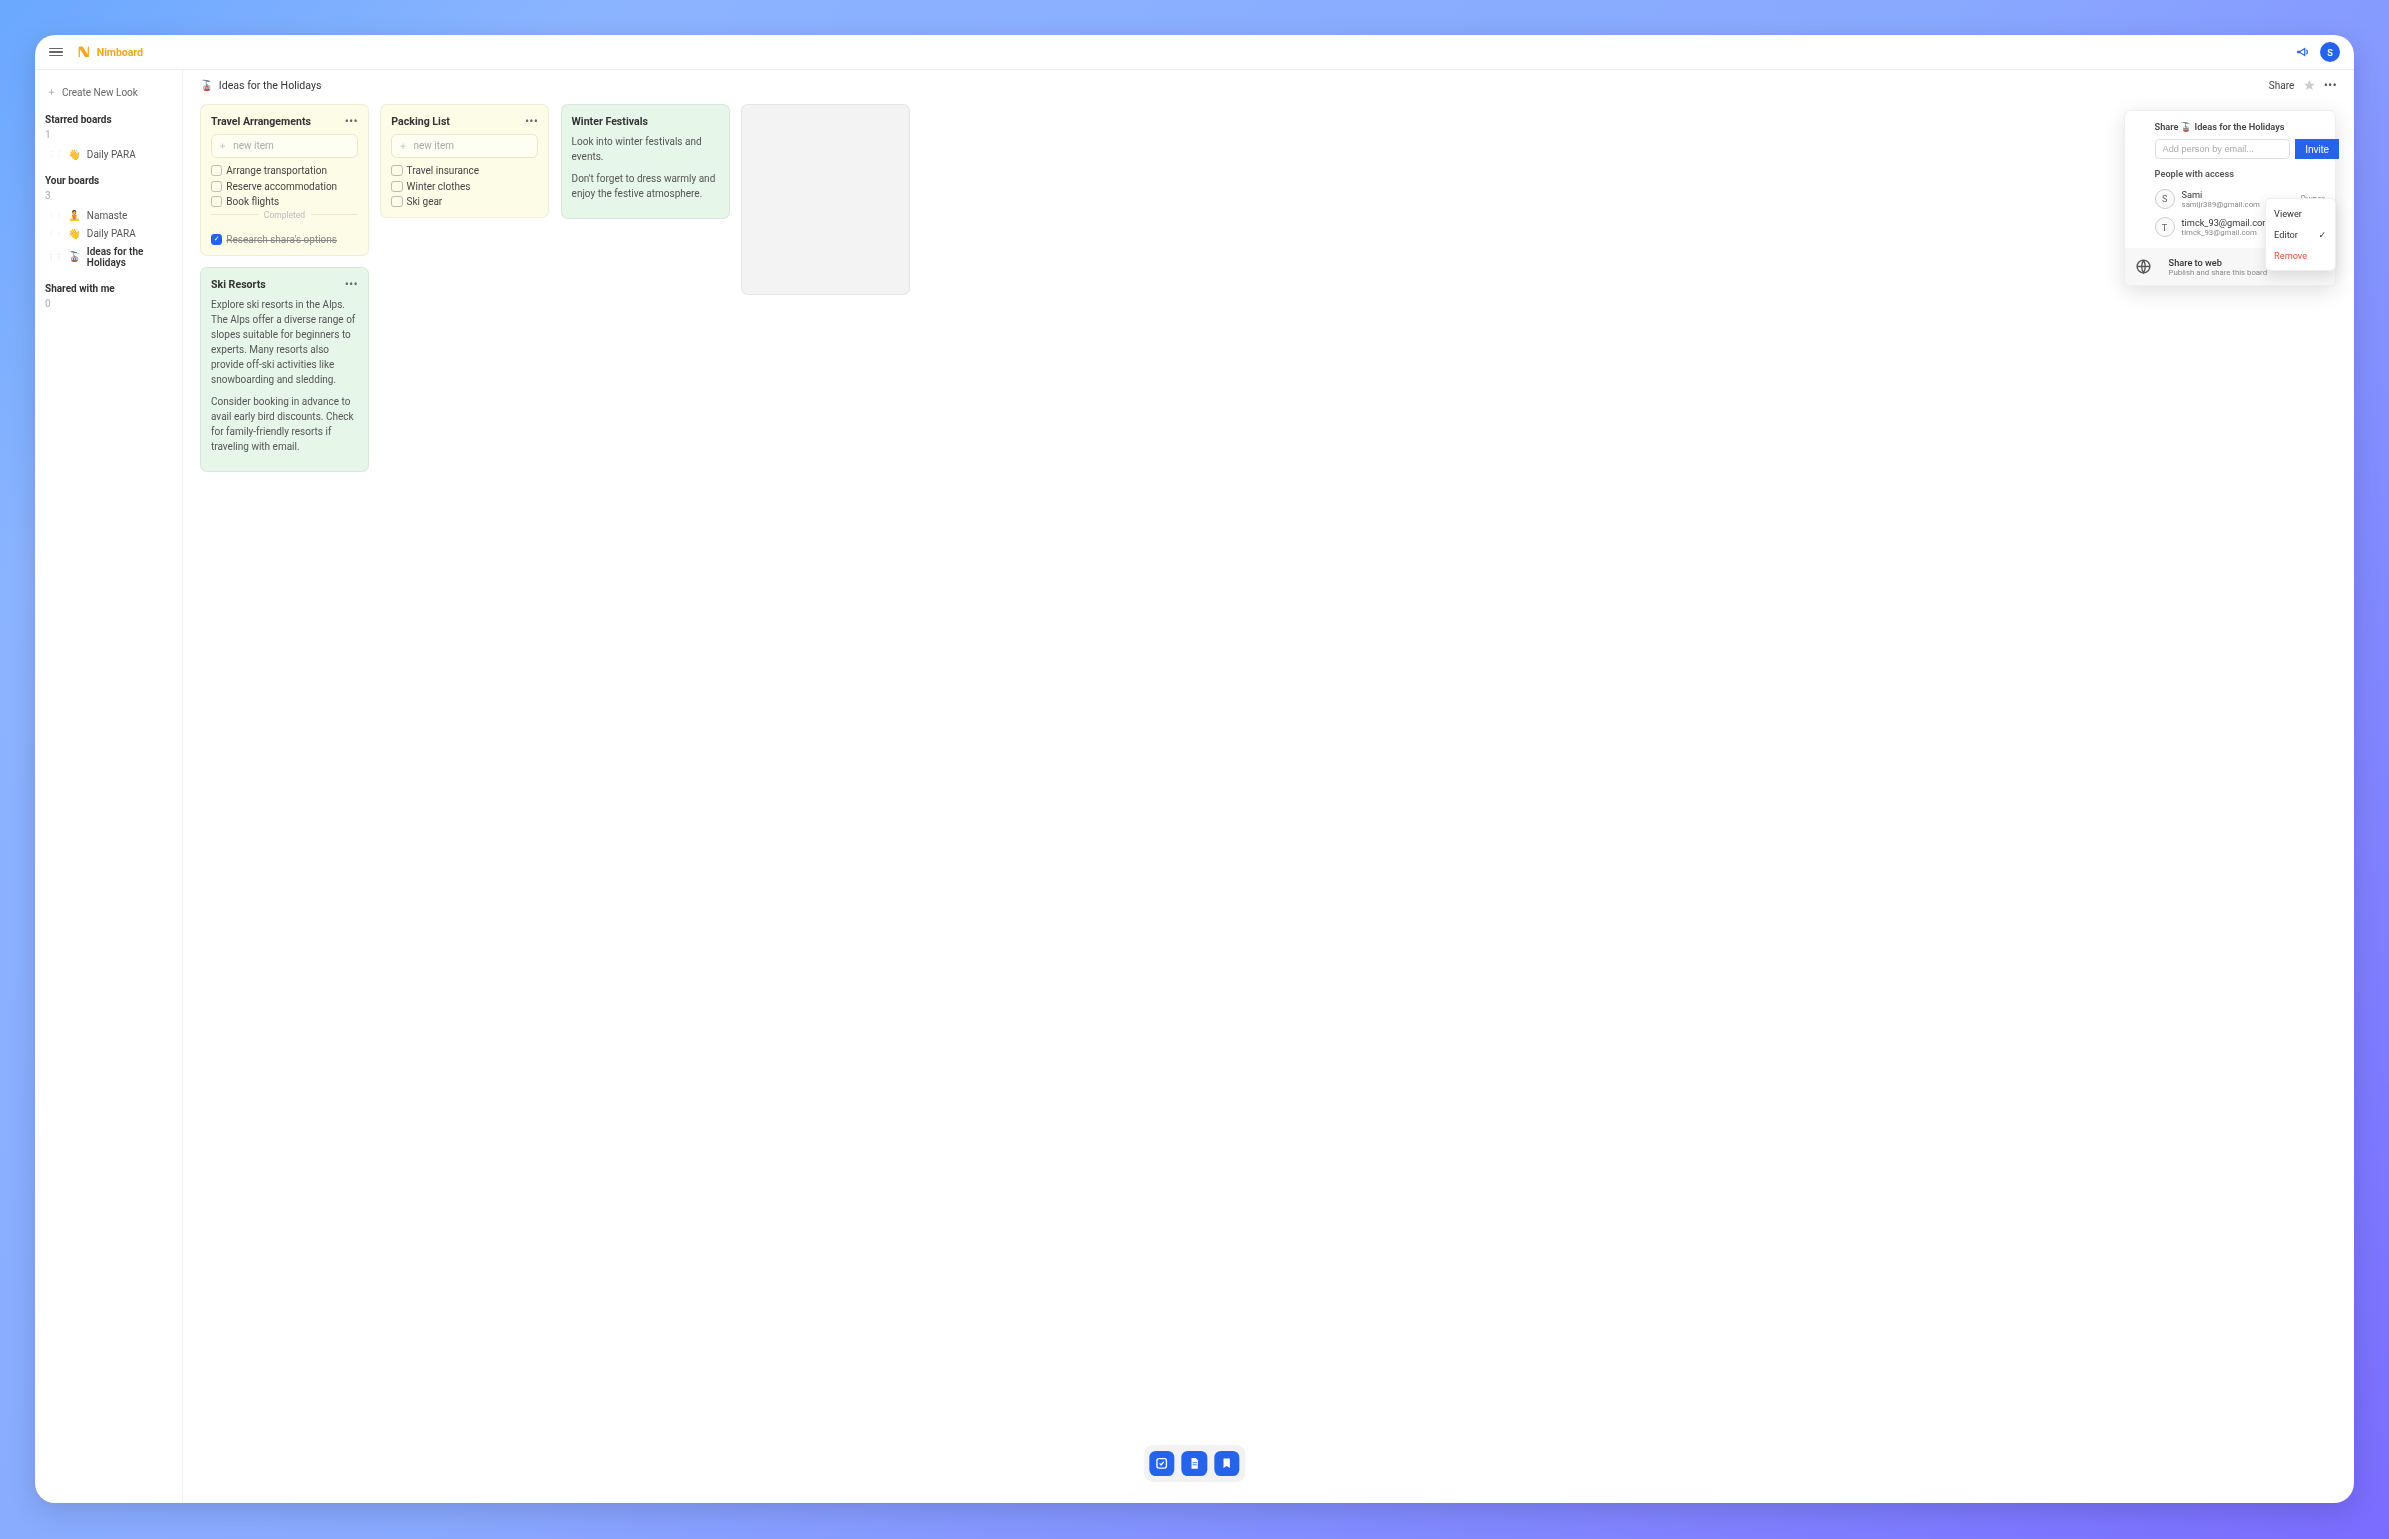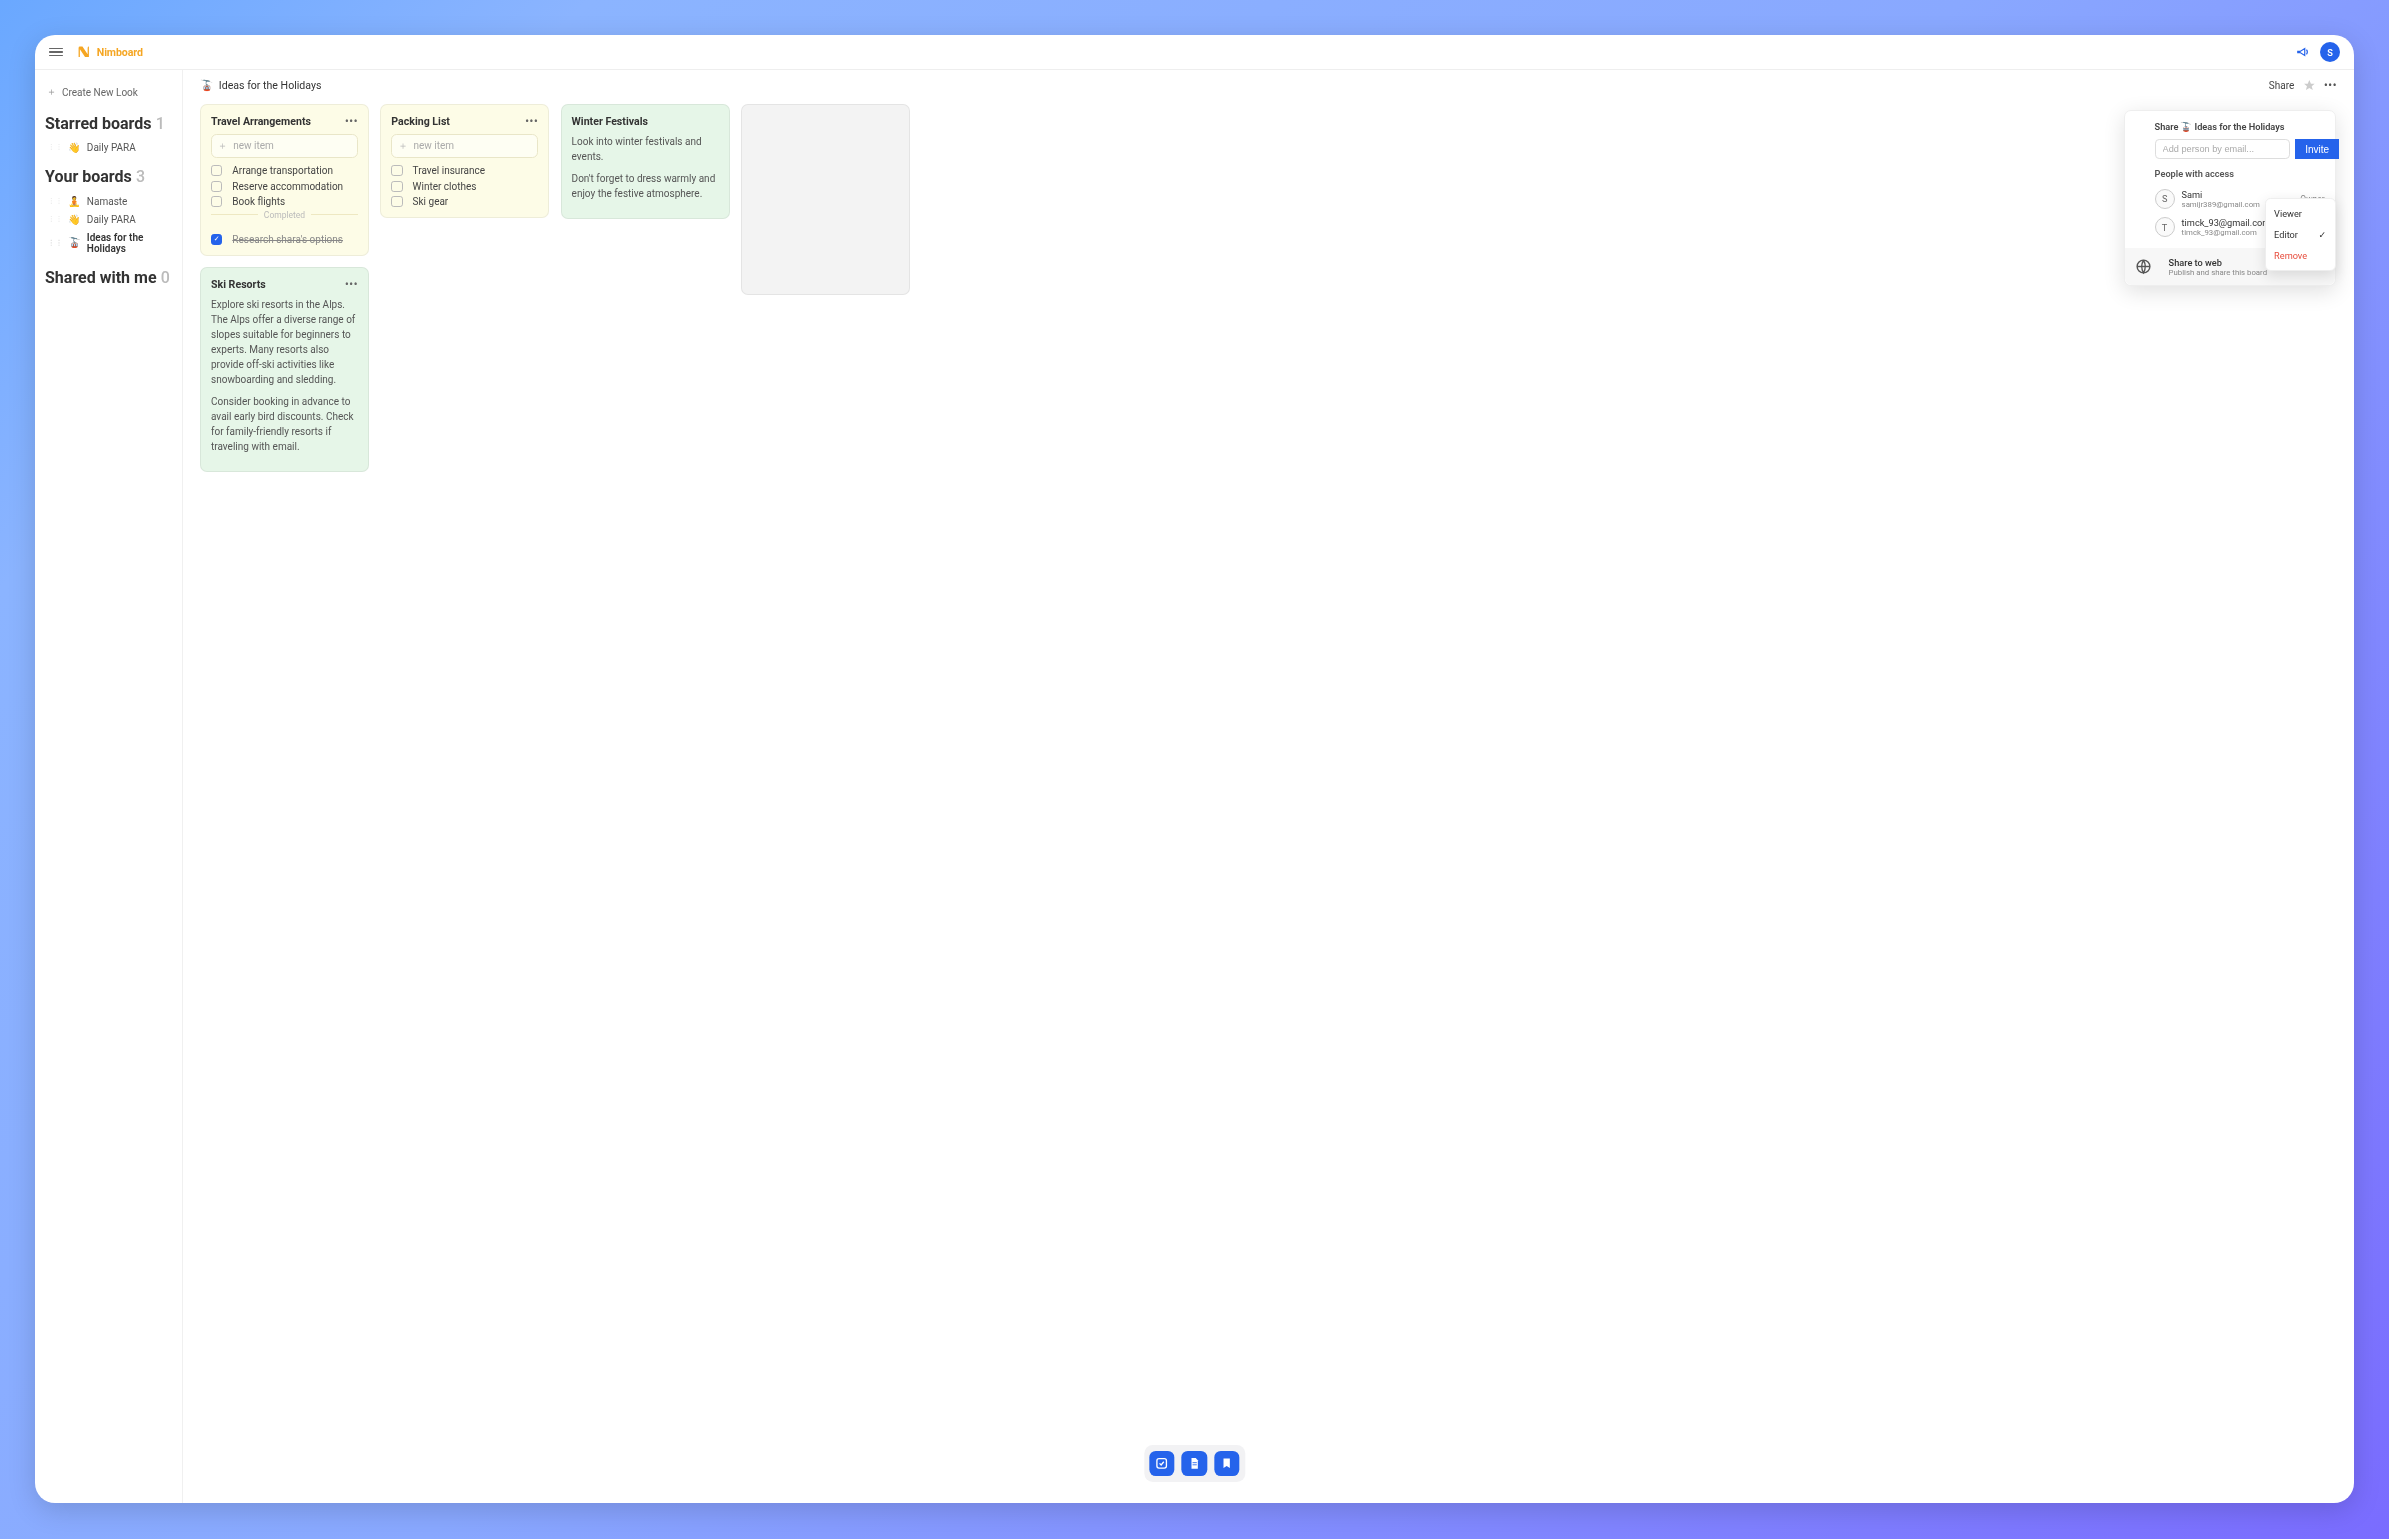--- a/index.html
+++ b/index.html
@@ -55,22 +55,22 @@
     font-size: 10px;
     color: #555;
   }
   .create-board {
     display: flex; align-items: center; gap: 5.6px;
     color: #666; cursor: pointer; padding: 2.8px 1.4px;
     margin-bottom: 11.3px;
   }
   .plus-icon { color: #999; font-size: 10px; }
   .section-label {
-    font-weight: 700; color: #333; font-size: 16px;
-    margin-bottom: 5.6px; display: flex; gap: 4.2px;
+    font-weight: 700; color: #333; font-size: 10px;
+    margin-bottom: 5.6px; display: flex; gap: 4.2px; flex-direction: column;
   }
   .section-count { color: #bbb; font-weight: 500; }
   .sb-item {
     display: flex; align-items: center; gap: 5.6px;
     padding: 3.5px 2.8px; border-radius: 4.2px;
     color: #555; cursor: pointer;
   }
   .sb-item .drag-dots { color: #ddd; font-size: 7px; letter-spacing: 0.7px; }
   .sb-item.active { color: #333; font-weight: 600; }
   .sb-group { margin-bottom: 11.3px; }
@@ -113,21 +113,21 @@
     display: flex; align-items: center; gap: 5.6px;
     border: 0.7px solid #e9e6c8; border-radius: 5.6px;
     padding: 4.2px 5.6px; margin-bottom: 7px;
     color: #aaa; font-size: 10px;
     background: rgba(255,255,255,0.5);
     cursor: text;
   }
   .new-item .plus-icon { color: #bbb; }
 
   .checklist { display: flex; flex-direction: column; gap: 4.2px; }
-  .check-row { display: flex; align-items: center; gap: 10px; font-size: 10px; color: #444; }
+  .check-row { display: flex; align-items: center; gap: 4px; font-size: 10px; color: #444; }
   .box {
     width: 11.3px; height: 11.3px; border: 1.1px solid #bbb; border-radius: 2.8px;
     display: inline-flex; align-items: center; justify-content: center;
     cursor: pointer; flex-shrink: 0;
   }
   .box.checked { background: #2563eb; border-color: #2563eb; color: #fff; font-size: 7px; }
   .completed-divider {
     text-align: center; color: #bbb; font-size: 8.5px;
     border-top: 0.7px solid #eee8c2;
     margin: 7px 0 5.6px 0;

